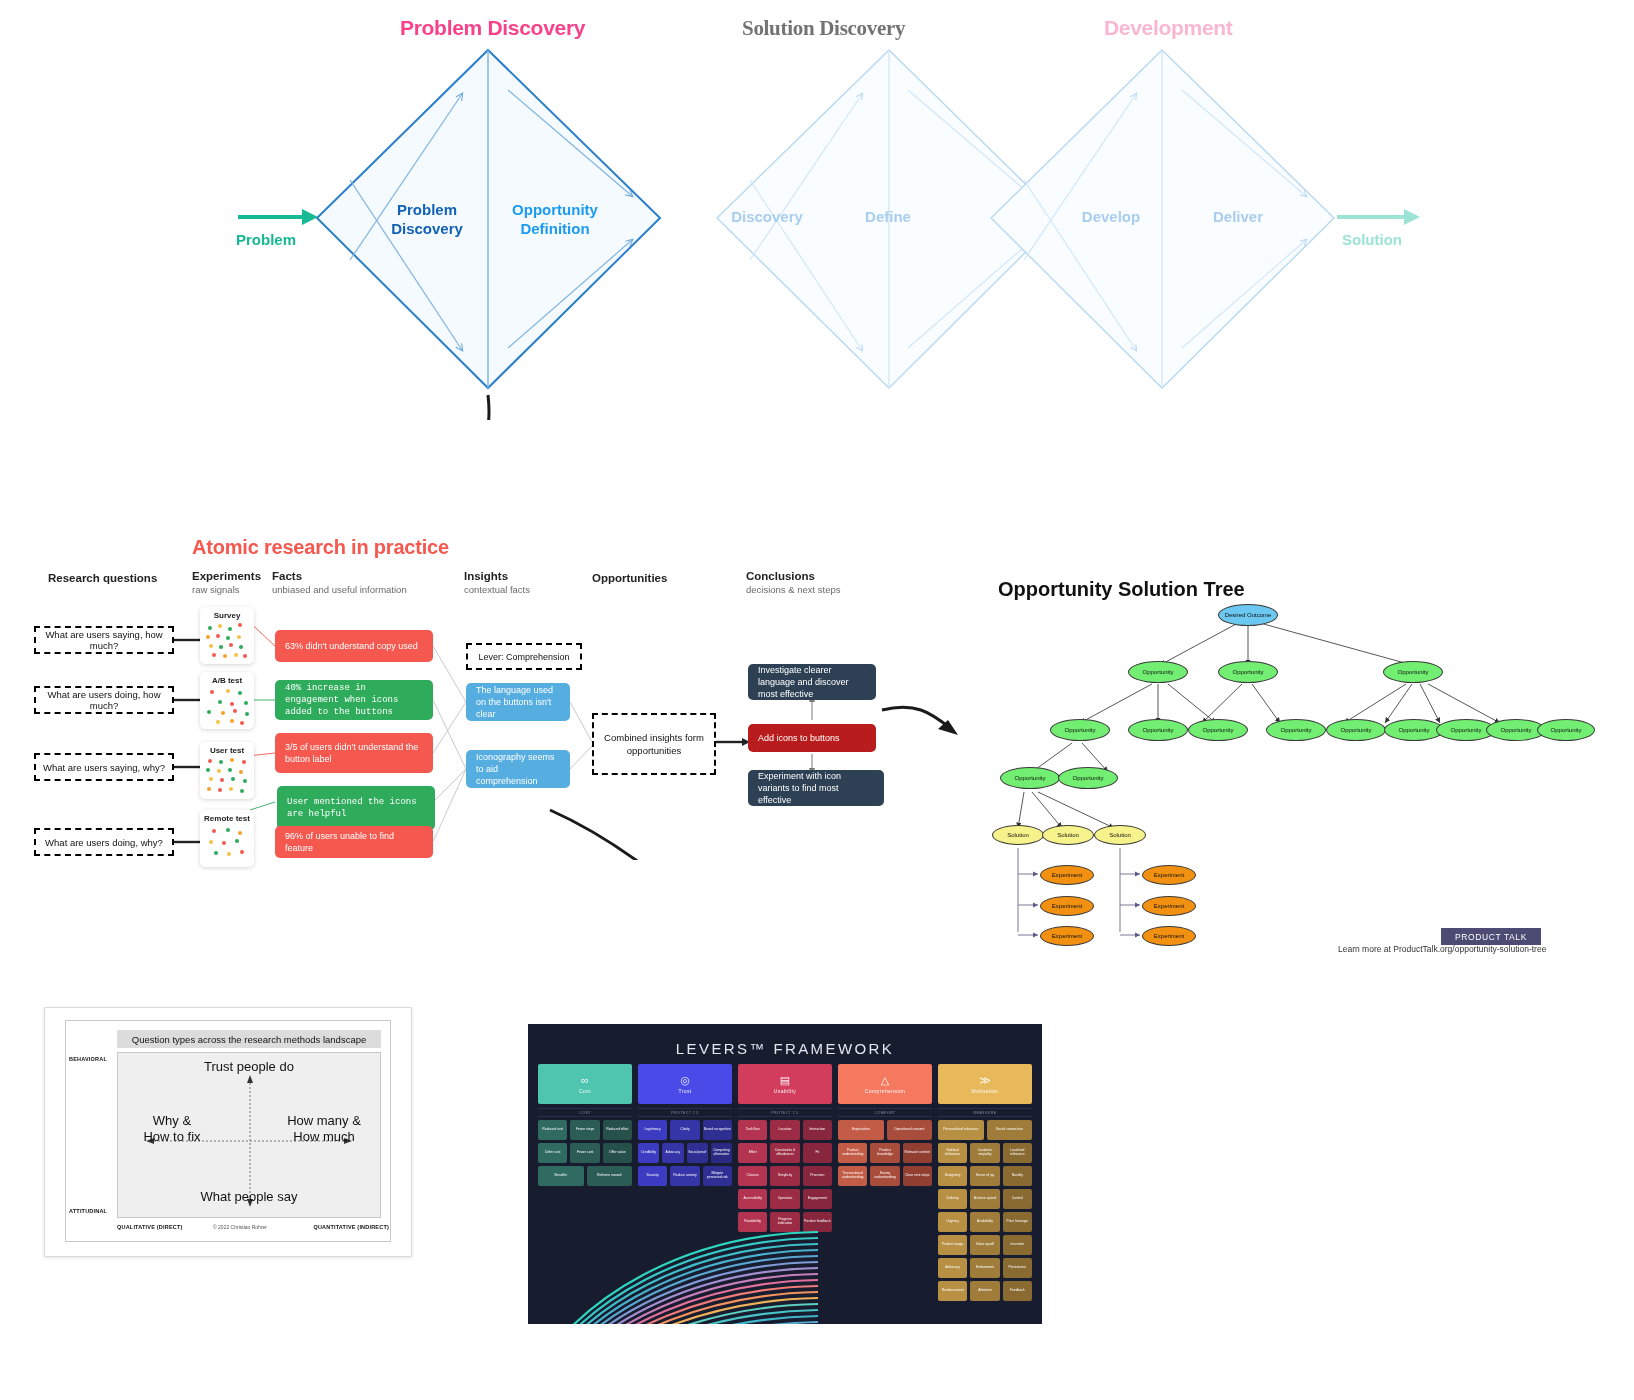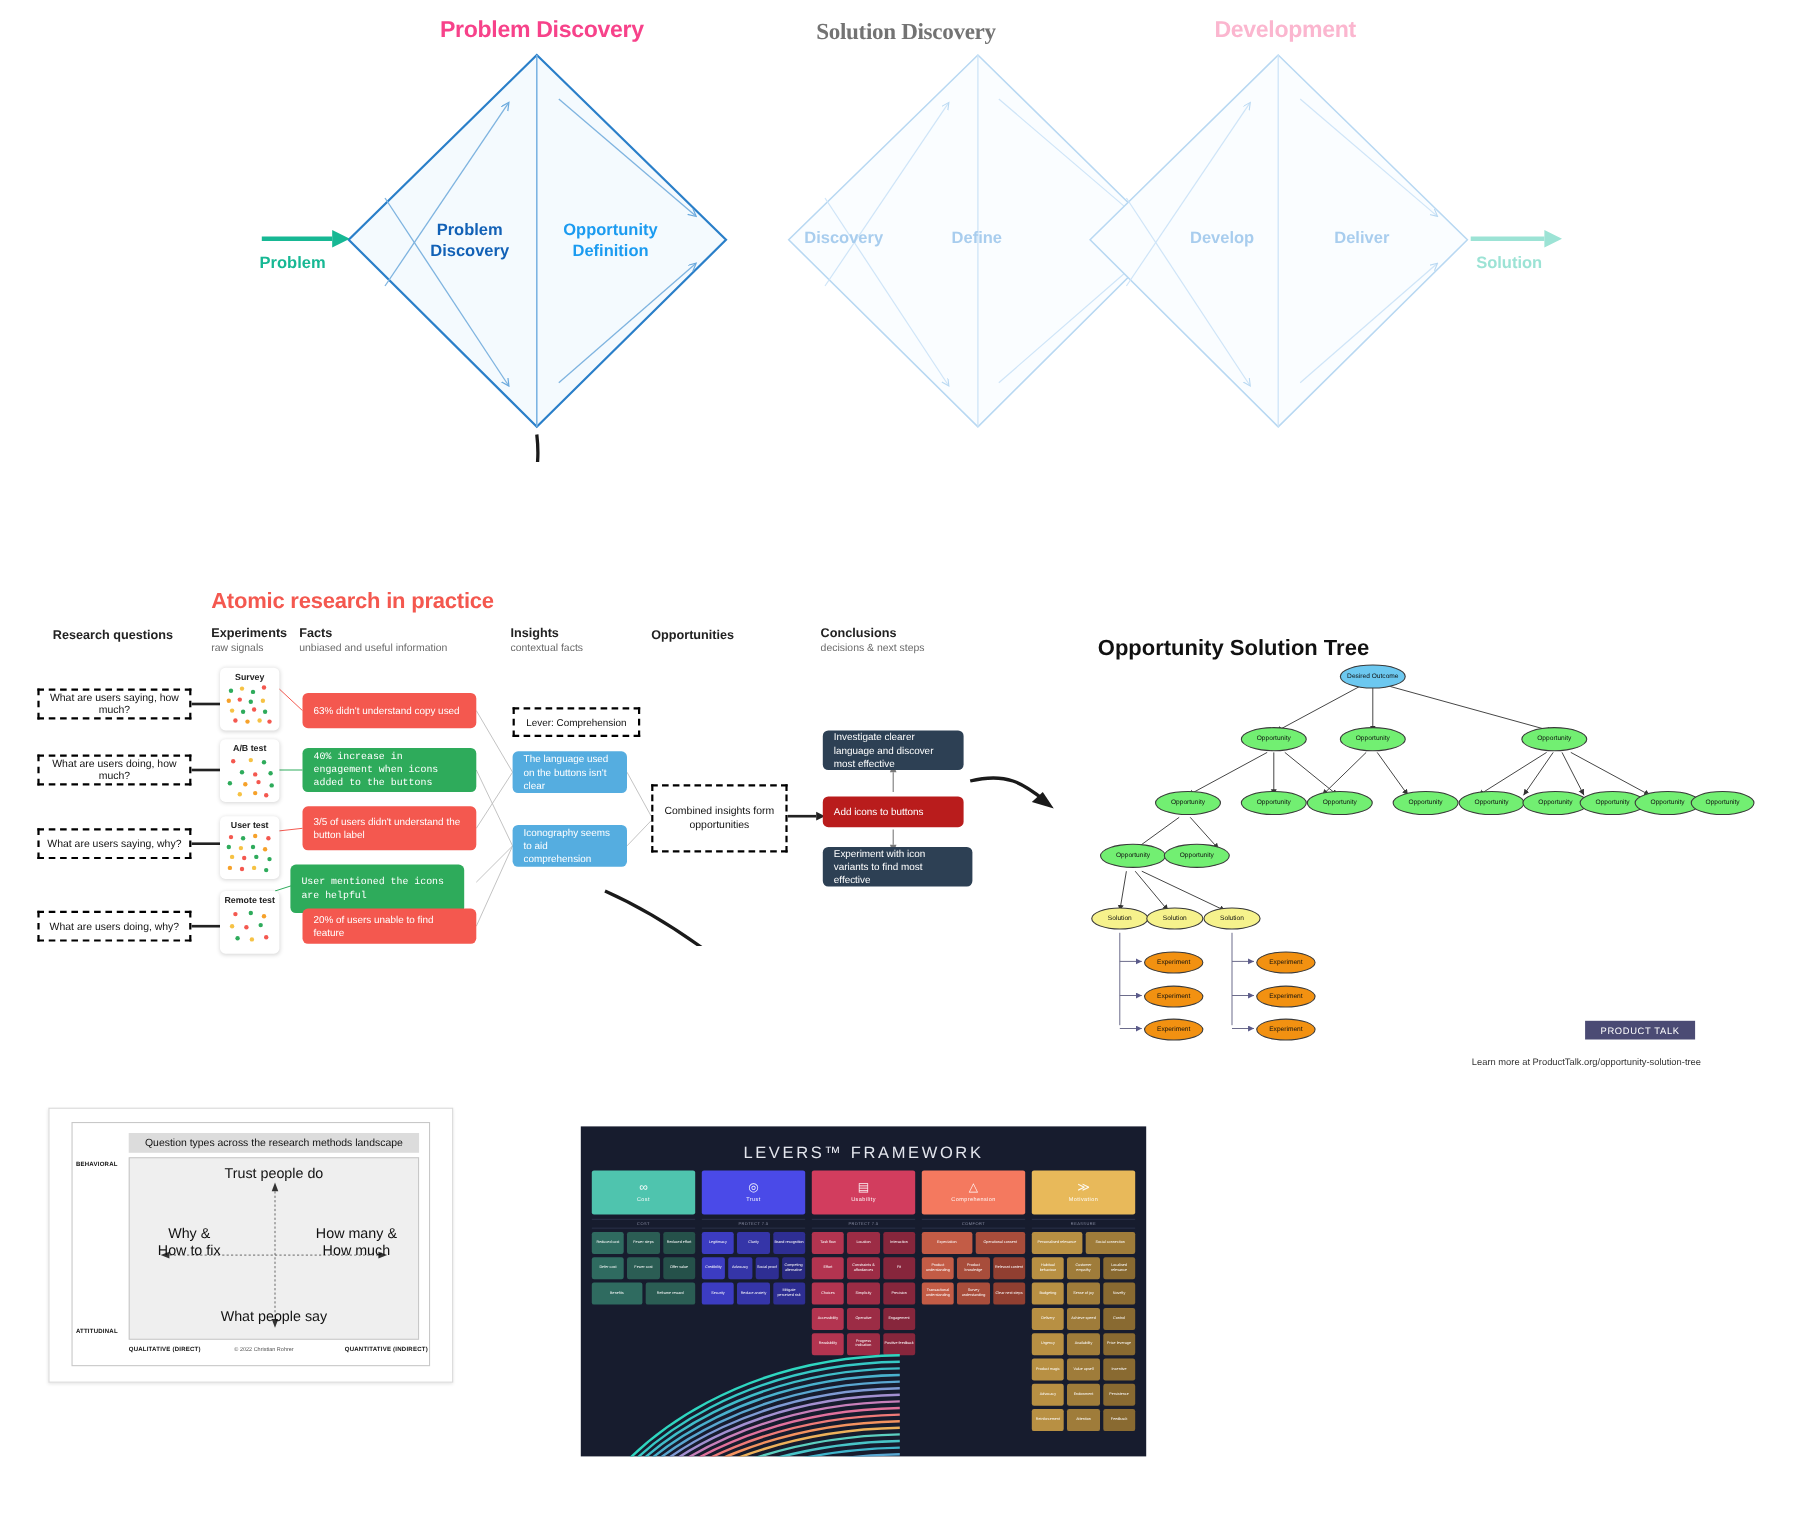--- a/index.html
+++ b/index.html
@@ -60,21 +60,21 @@
   #exp-2 { left:200px; top:222px; }
   #exp-3 { left:200px; top:290px; }
 
   .fact-box { position:absolute; border-radius:5px; color:#fff; font-size:9px; line-height:1.35;
     padding:7px 10px; display:flex; align-items:center; }
   .fact-red { background:#f4584f; }
   .fact-green { background:#2eab5b;font-family:Liberation Mono, monospace; }
   #fact-0 { left:275px; top:110px; width:158px; height:32px; }
   #fact-1 { left:275px; top:160px; width:158px; height:40px; }
   #fact-2 { left:275px; top:213px; width:158px; height:40px; }
-  #fact-3 { left:264px; top:266px; width:158px; height:44px; }
+  #fact-3 { left:277px; top:266px; width:158px; height:44px; }
   #fact-4 { left:275px; top:306px; width:158px; height:32px; }
 
   #lever-box { position:absolute; left:466px; top:123px; width:116px; height:27px;
     border:2px dashed #000; background:#fff; font-size:9px; color:#111;
     display:flex; align-items:center; justify-content:center; }
 
   .insight-box { position:absolute; border-radius:5px; background:#55ade0; color:#fff;
     font-size:9px; line-height:1.35; padding:7px 10px; display:flex; align-items:center; }
   #insight-0 { left:466px; top:163px; width:104px; height:38px; }
   #insight-1 { left:466px; top:230px; width:104px; height:38px; }
@@ -97,21 +97,21 @@
   .node { position:absolute; border-radius:50%; border:1px solid #3a3a3a;
     display:flex; align-items:center; justify-content:center; text-align:center;
     font-size:6px; color:#111; line-height:1.1; }
   .n-outcome { background:#6cc8f0; }
   .n-opportunity { background:#72ef72; }
   .n-solution { background:#f6f28c; }
   .n-experiment { background:#f29111; }
   #product-talk-badge { position:absolute; left:461px; top:368px; width:100px; height:17px;
     background:#4b4b74; color:#fff; font-size:8.5px; letter-spacing:0.6px;
     display:flex; align-items:center; justify-content:center; }
-  #ost-learn-more { position:absolute; left:358px; top:400px; font-size:8.5px; color:#333; }
+  #ost-learn-more { position:absolute; left:358px; top:384px; font-size:8.5px; color:#333; }
 
   
   #quadrant { position:absolute; left:44px; top:1007px; width:368px; height:250px;
     background:#fff; border:1px solid #dadada; box-shadow:0 1px 3px rgba(0,0,0,0.10); }
   #quad-inner { position:absolute; left:20px; top:12px; right:20px; bottom:14px; border:1px solid #c8c8c8; }
   #quad-title { position:absolute; left:72px; top:22px; width:264px; height:18px; background:#dcdcdc;
     font-size:9.5px; color:#111; display:flex; align-items:center; justify-content:center; }
   #quad-plot { position:absolute; left:72px; top:44px; width:264px; height:166px; background:#efefef;
     border:1px solid #c8c8c8; }
   .quad-text { position:absolute; font-size:13px; color:#111; text-align:center; line-height:1.25; }
@@ -359,21 +359,21 @@
       <i style="left:10px;top:25px;background:#2eab5b"></i>
         <i style="left:23px;top:26px;background:#f6c244"></i>
       <i style="left:36px;top:24px;background:#f4584f"></i>
     </div>
   </div>
 
   <div class="fact-box fact-red" id="fact-0">63% didn't understand copy used</div>
   <div class="fact-box fact-green" id="fact-1">40% increase in engagement when icons added to the buttons</div>
   <div class="fact-box fact-red" id="fact-2">3/5 of users didn't understand the button label</div>
   <div class="fact-box fact-green" id="fact-3">User mentioned the icons are helpful</div>
-  <div class="fact-box fact-red" id="fact-4">20% of users unable to find feature</div>
+  <div class="fact-box fact-red" id="fact-4">96% of users unable to find feature</div>
 
   <div id="lever-box">Lever: Comprehension</div>
   <div class="insight-box" id="insight-0">The language used on the buttons isn't clear</div>
   <div class="insight-box" id="insight-1">Iconography seems to aid comprehension</div>
 
   <div id="opportunity-box">Combined insights form opportunities</div>
 
   <div class="conc-box conc-dark" id="conc-0">Investigate clearer language and discover most effective</div>
   <div class="conc-box conc-pink" id="conc-1">Add icons to buttons</div>
   <div class="conc-box conc-dark" id="conc-2">Experiment with icon variants to find most effective</div>

